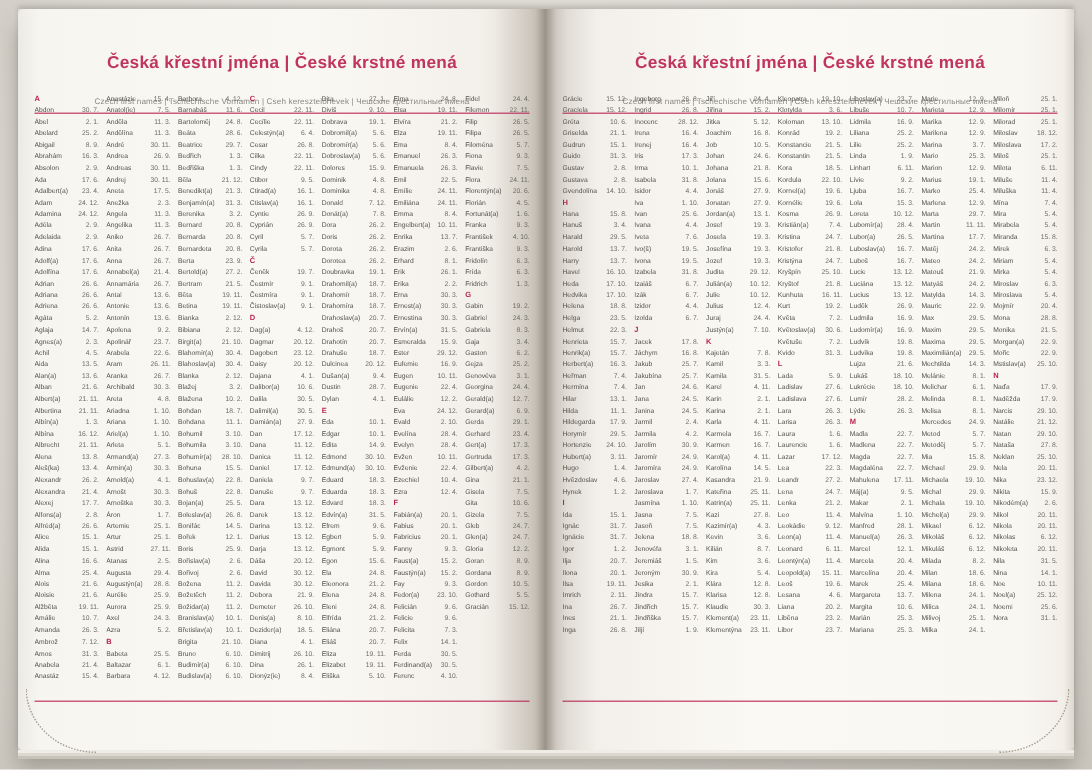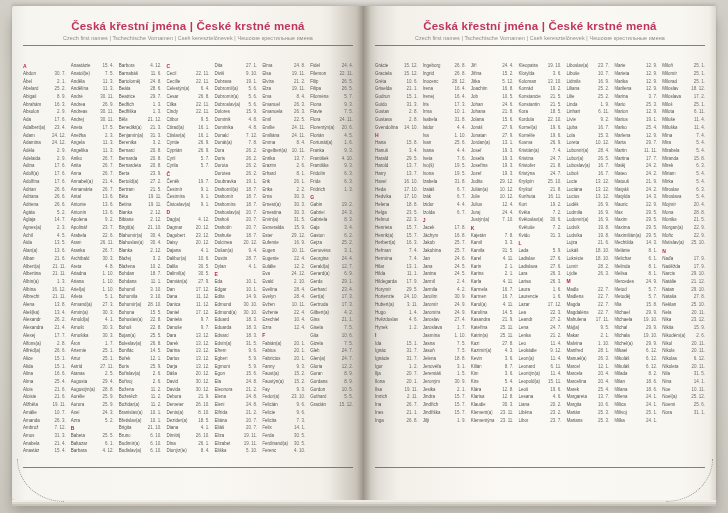--- a/index.html
+++ b/index.html
@@ -26,21 +26,21 @@
     background:linear-gradient(to left,#ddd8cf 0%,#f2efe9 2%,#f9f7f2 10%,#fbf9f4 60%,#f1eee8 96%,#d4cfc5 100%);
     border-radius:0 3px 3px 0;
   }
   .gutter{
     position:absolute;left:318px;top:0;width:68px;height:100%;z-index:5;pointer-events:none;
     background:linear-gradient(to right, rgba(85,75,60,0) 0%, rgba(85,75,60,.14) 40%,
                rgba(55,47,38,.34) 50%, rgba(85,75,60,.14) 60%, rgba(85,75,60,0) 100%);
   }
   .page-head{padding-top:14px;}
   .title{
-    margin:0;text-align:center;color:var(--accent);
+    margin:16px;text-align:center;color:var(--accent);
     font-size:11.5px;font-weight:bold;letter-spacing:.2px;line-height:13px;
   }
   .subtitle{
     margin-top:2px;text-align:center;color:#8b8986;font-size:5.4px;letter-spacing:.1px;
   }
   .rule{height:1px;background:var(--accent);opacity:.8;margin:4px 11px 0 11px;}
   .rule-bottom{position:absolute;left:11px;right:11px;bottom:32px;margin:0;}
   .cols-outer{position:absolute;left:11px;right:11px;top:56px;bottom:36px;overflow:hidden;}
   .cols{
     display:flex;gap:10px;width:660px;

